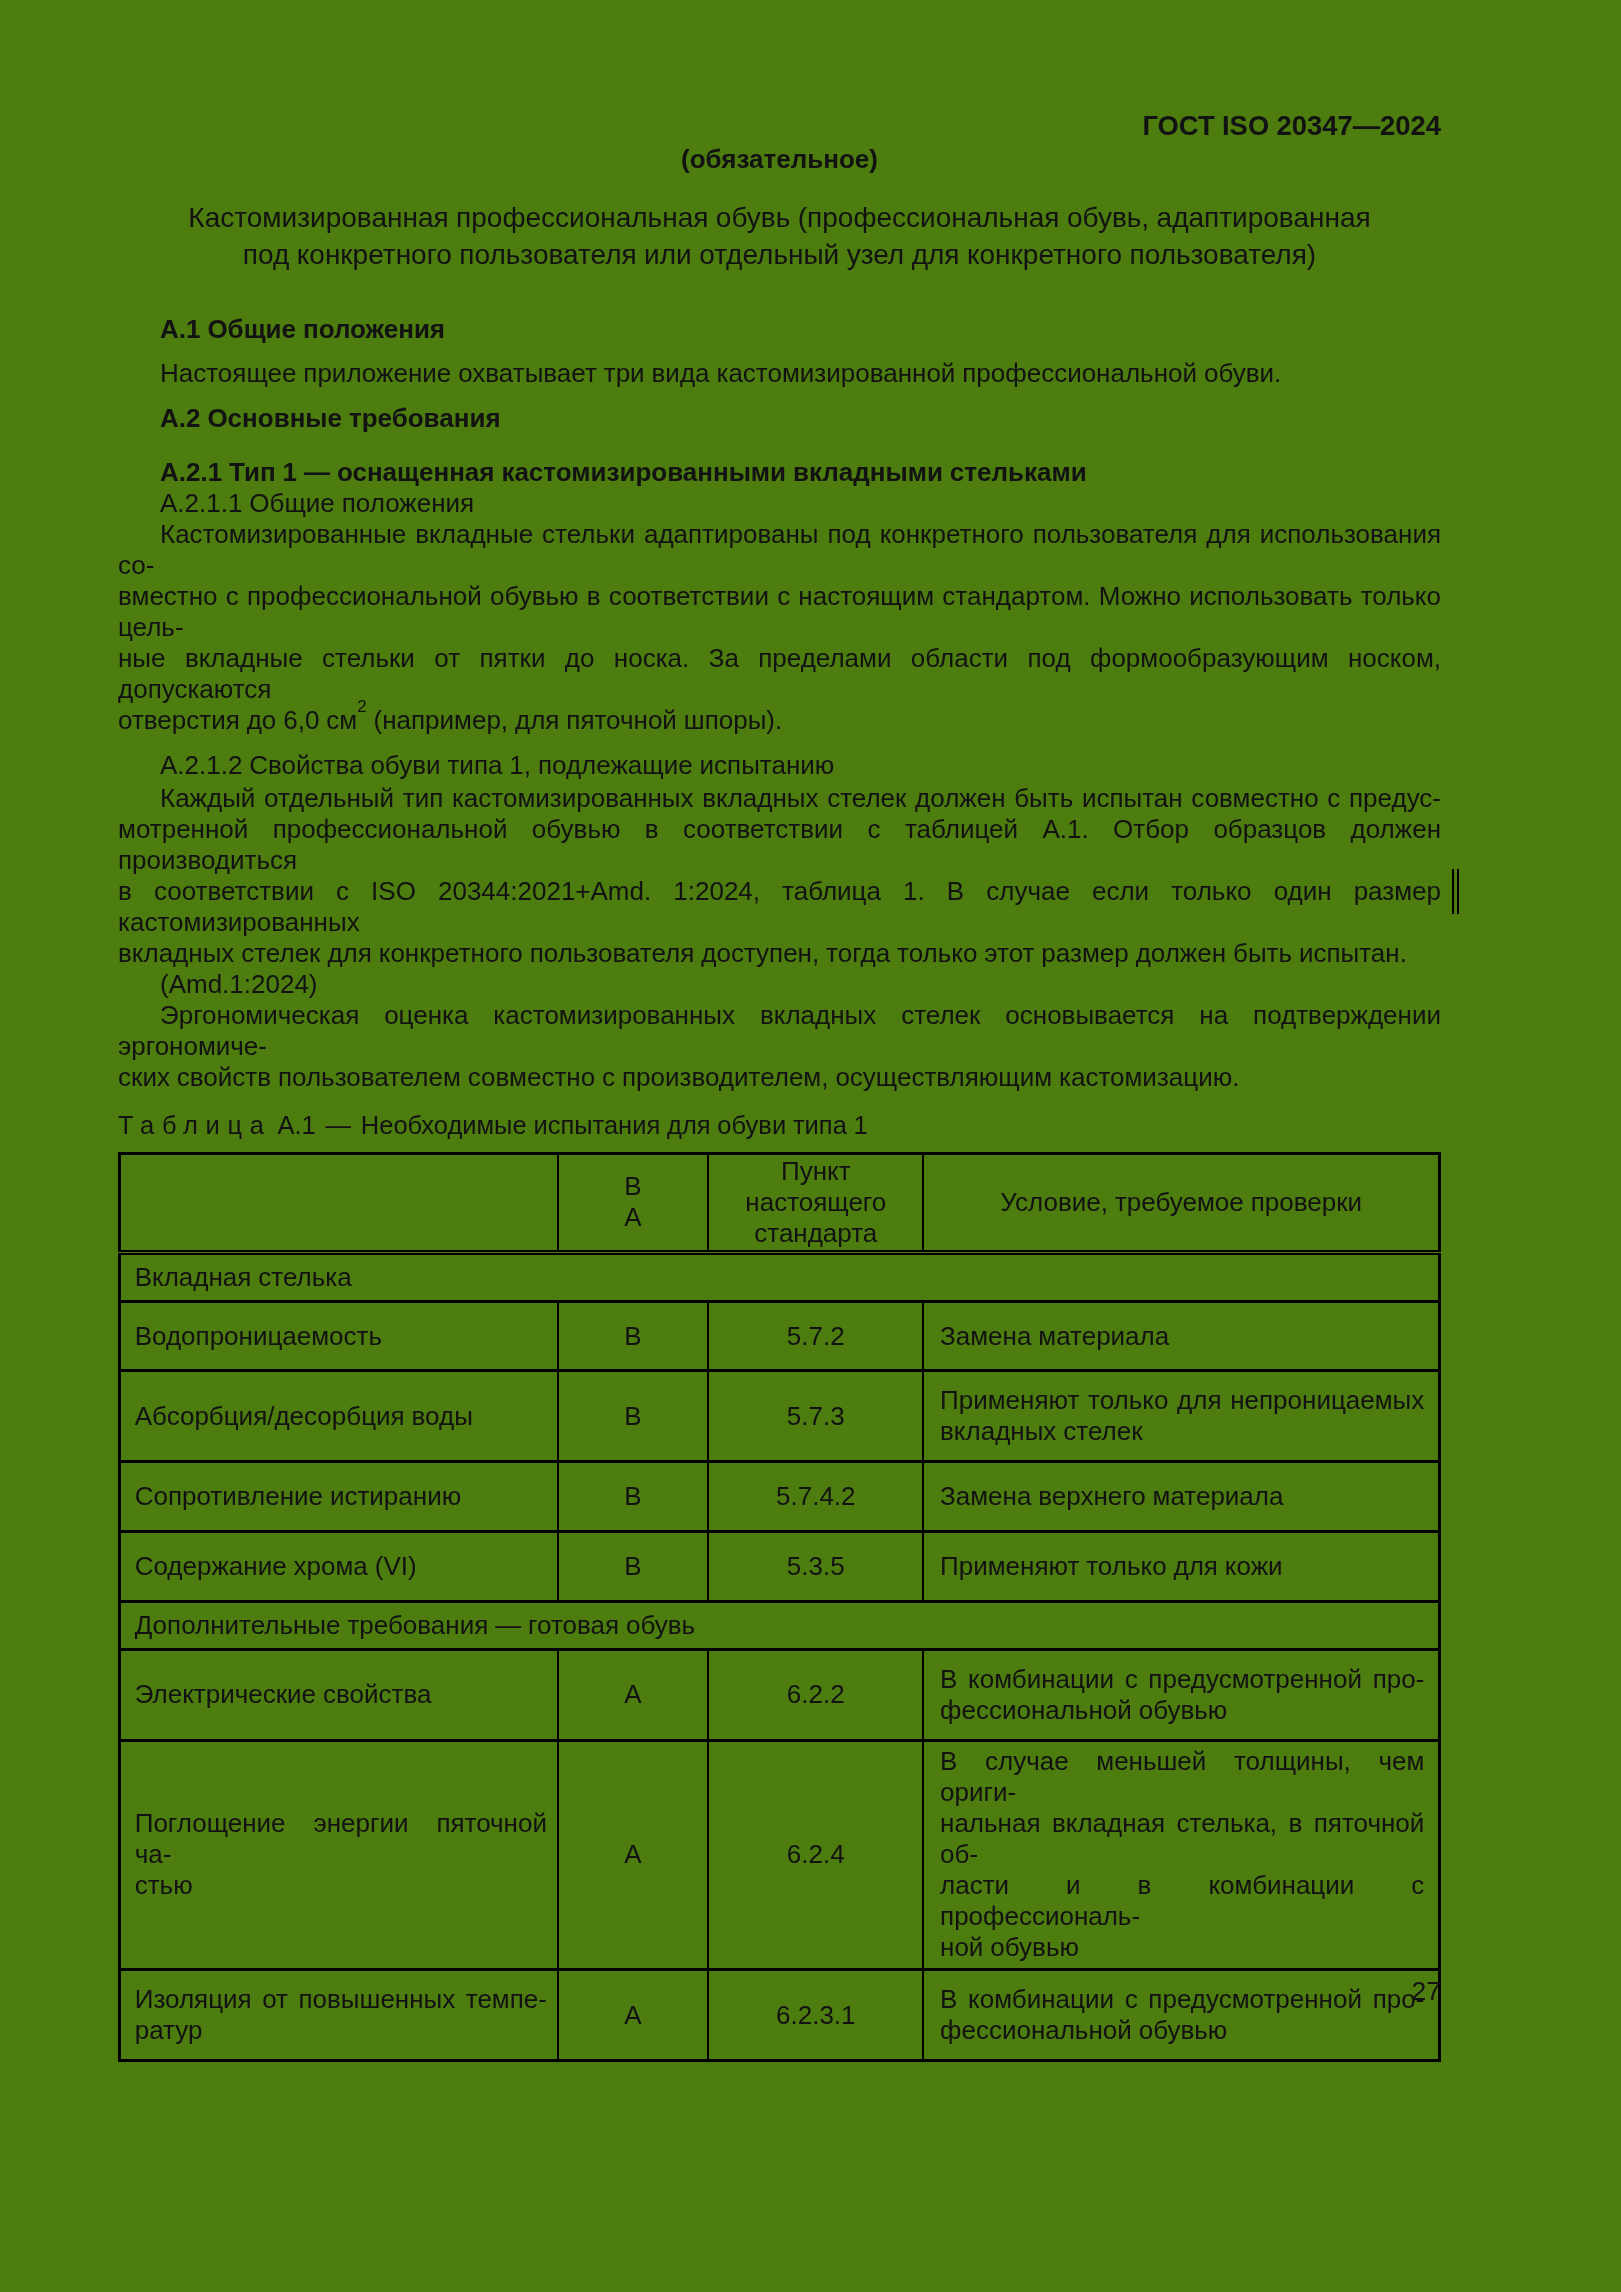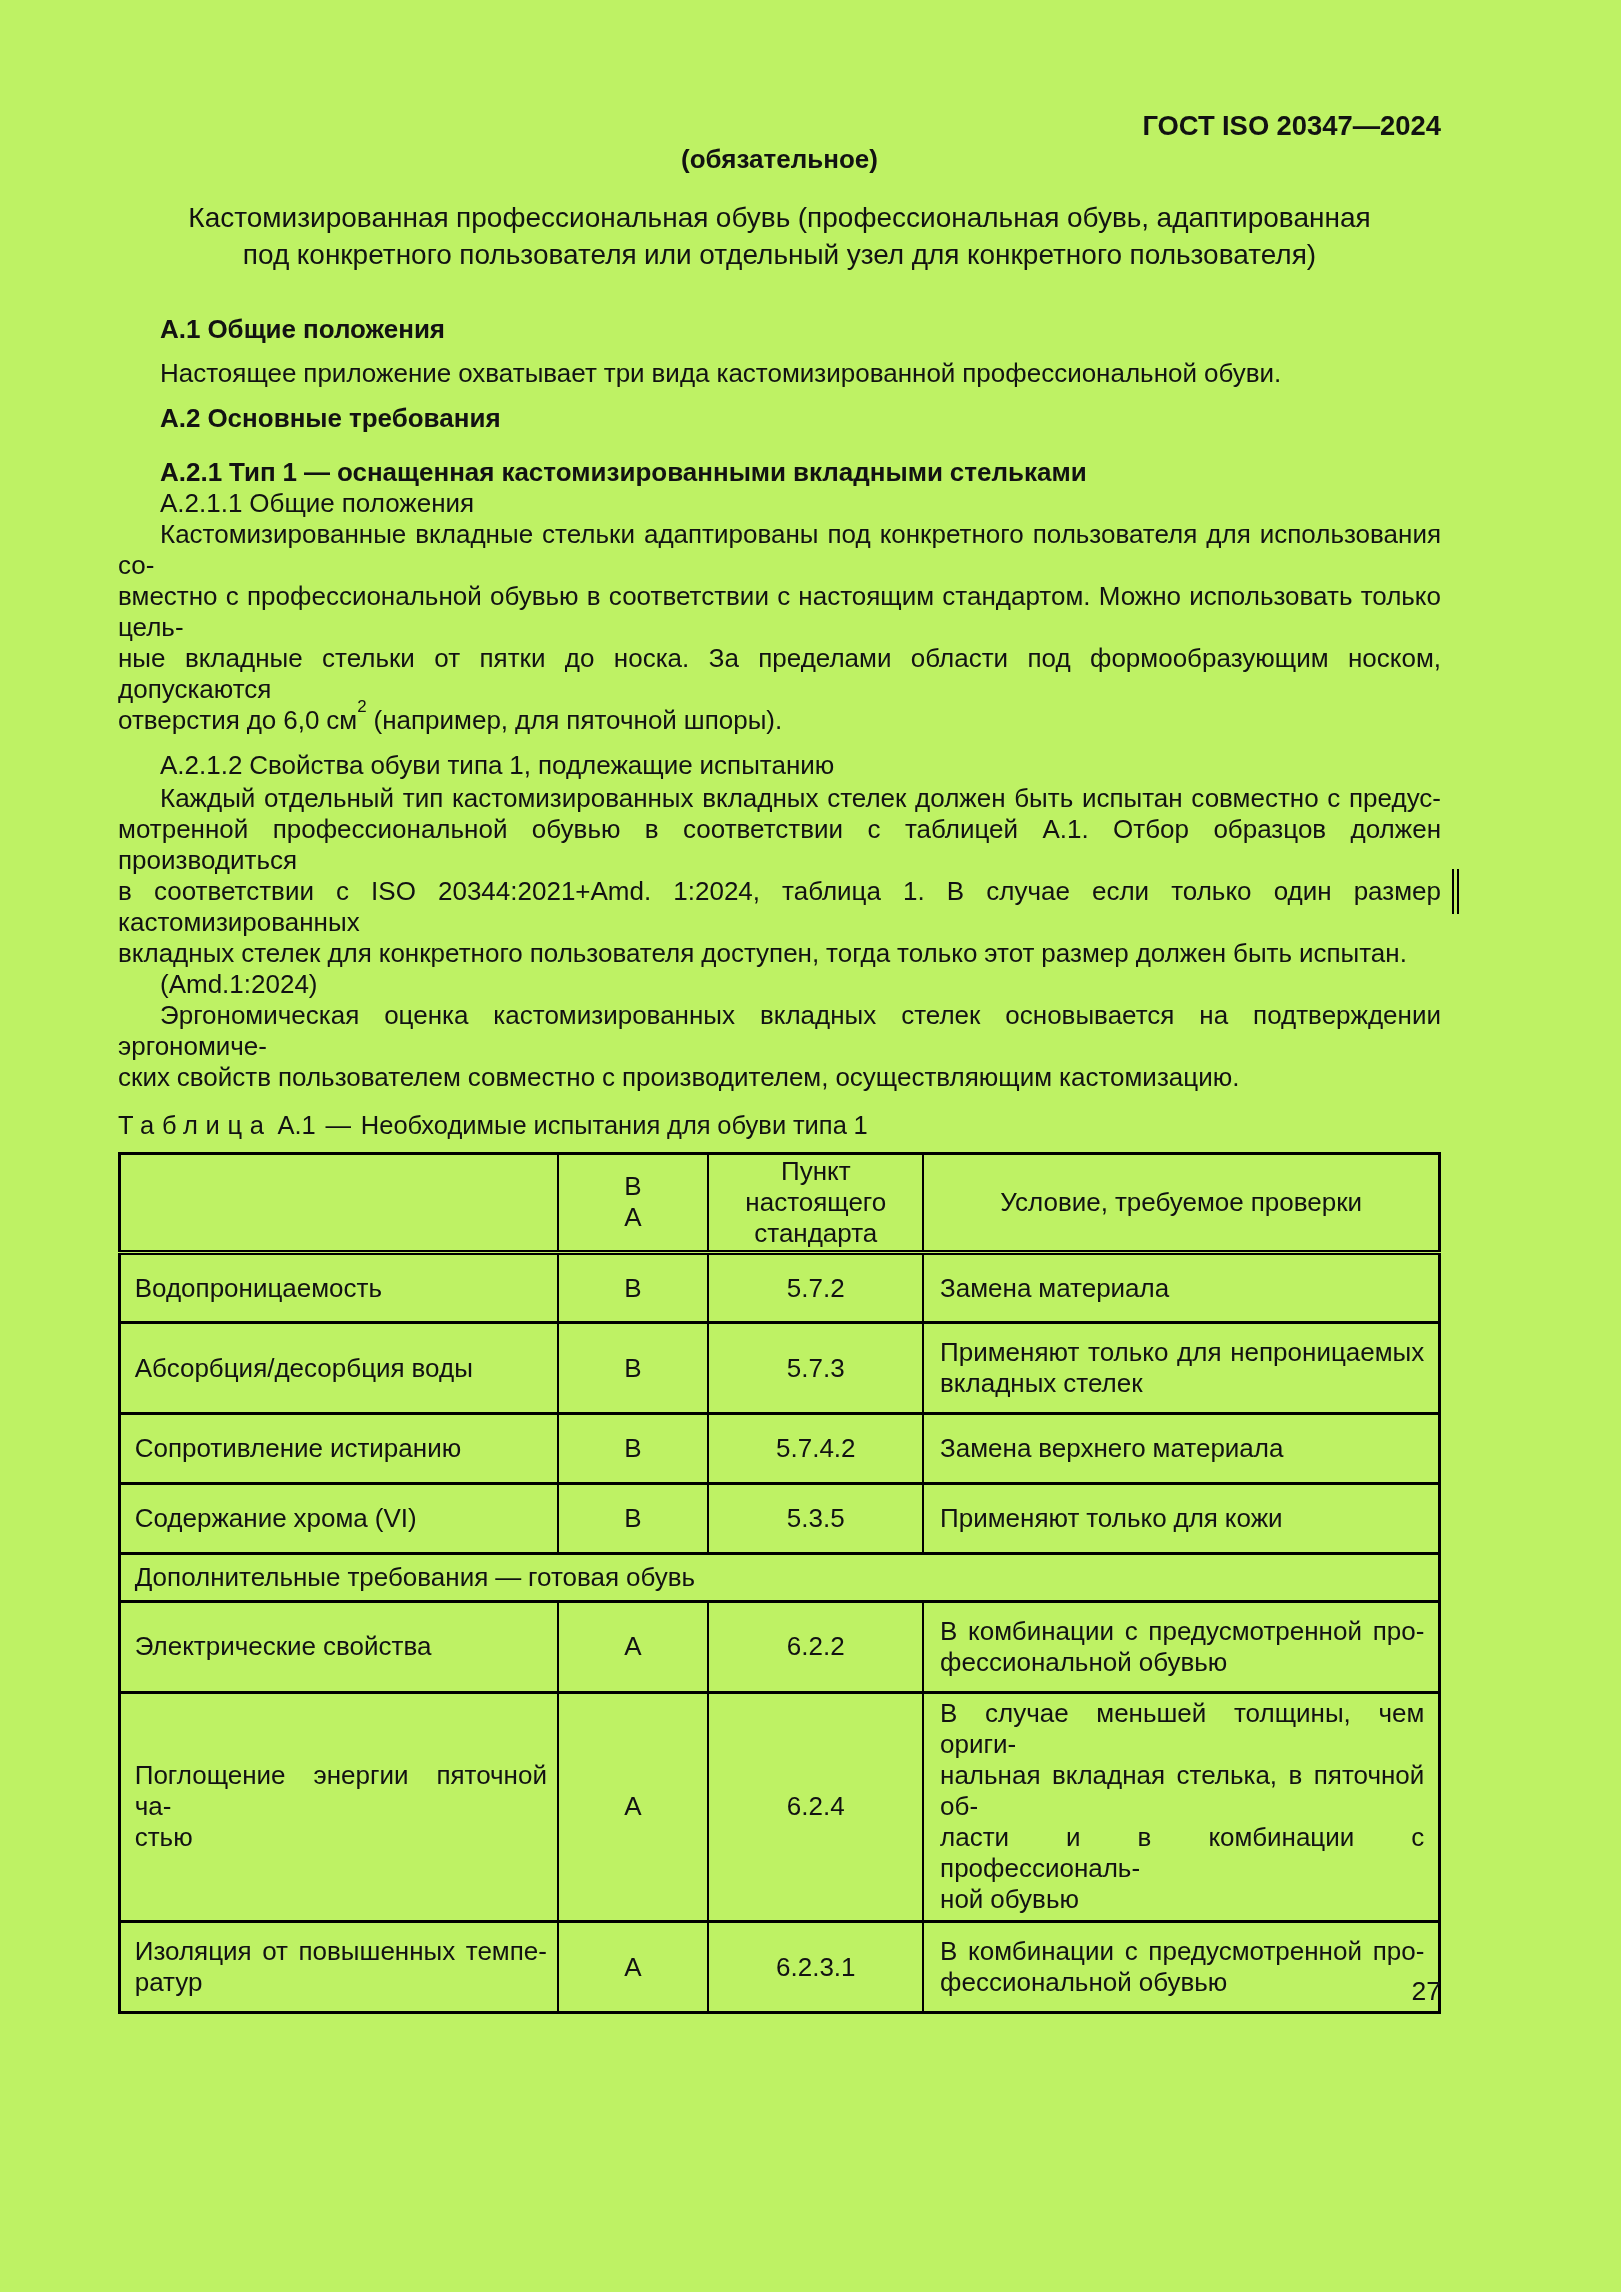--- a/index.html
+++ b/index.html
@@ -1,20 +1,20 @@
 <!DOCTYPE html>
 <html><head>
 <meta charset="utf-8">
 <style>
   html,body{margin:0;padding:0;background:#e8e8e8;}
   .page{
     position:relative;
     width:1621px;height:2293px;
     margin:0 auto;
-    background:#bef264;
+    background:#4d7c0f;
     color:#121212;
     font-family:"Liberation Sans","DejaVu Sans",sans-serif;
     font-size:26px;
     line-height:31px;
     box-sizing:border-box;
     padding:0 180px 0 118px;
     overflow:hidden;
     word-spacing:-0.3px;
   }
   .runhead{margin-top:110px;text-align:right;font-weight:bold;font-size:27.4px;}
@@ -139,20 +139,23 @@
         <div>В</div>
         <div>А</div>
       </td>
       <td class="ctr">
         <div>Пункт настоящего</div>
         <div>стандарта</div>
       </td>
       <td class="ctr">Условие, требуемое проверки</td>
     </tr>
 
+    <tr class="rh-sec">
+      <td colspan="4">Вкладная стелька</td>
+    </tr>
 
 
     <tr class="rh-1">
       <td class="p1c">Водопроницаемость</td>
       <td class="ctr">В</td>
       <td class="ctr">5.7.2</td>
       <td class="p4c">Замена материала</td>
     </tr>
 
     <tr class="rh-2">

